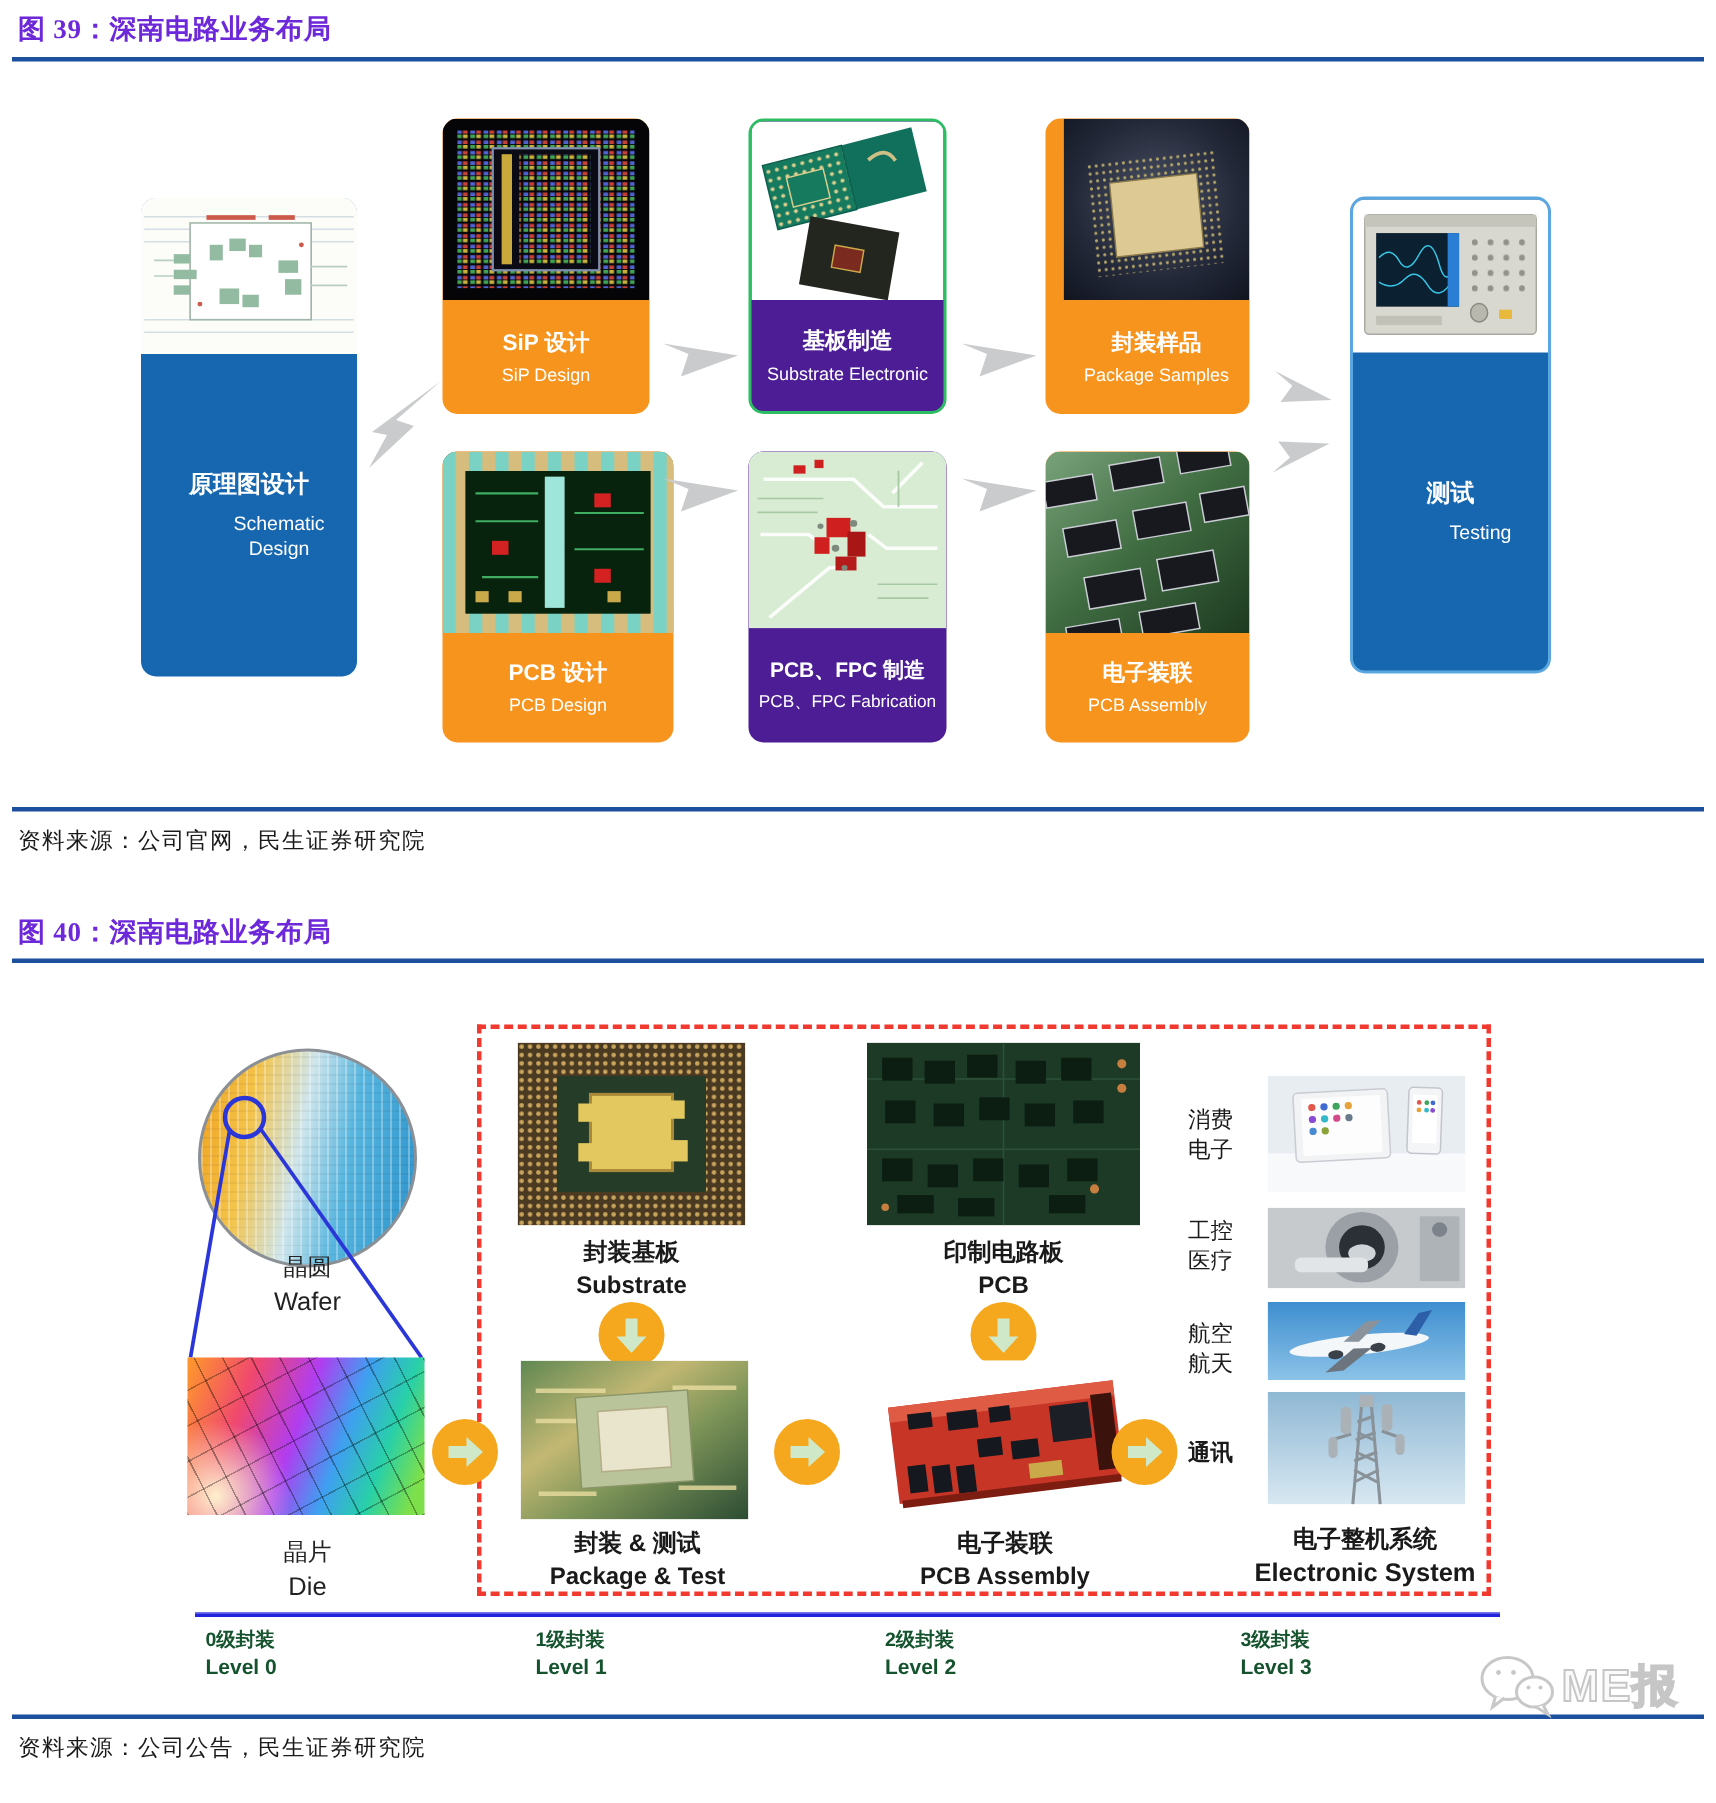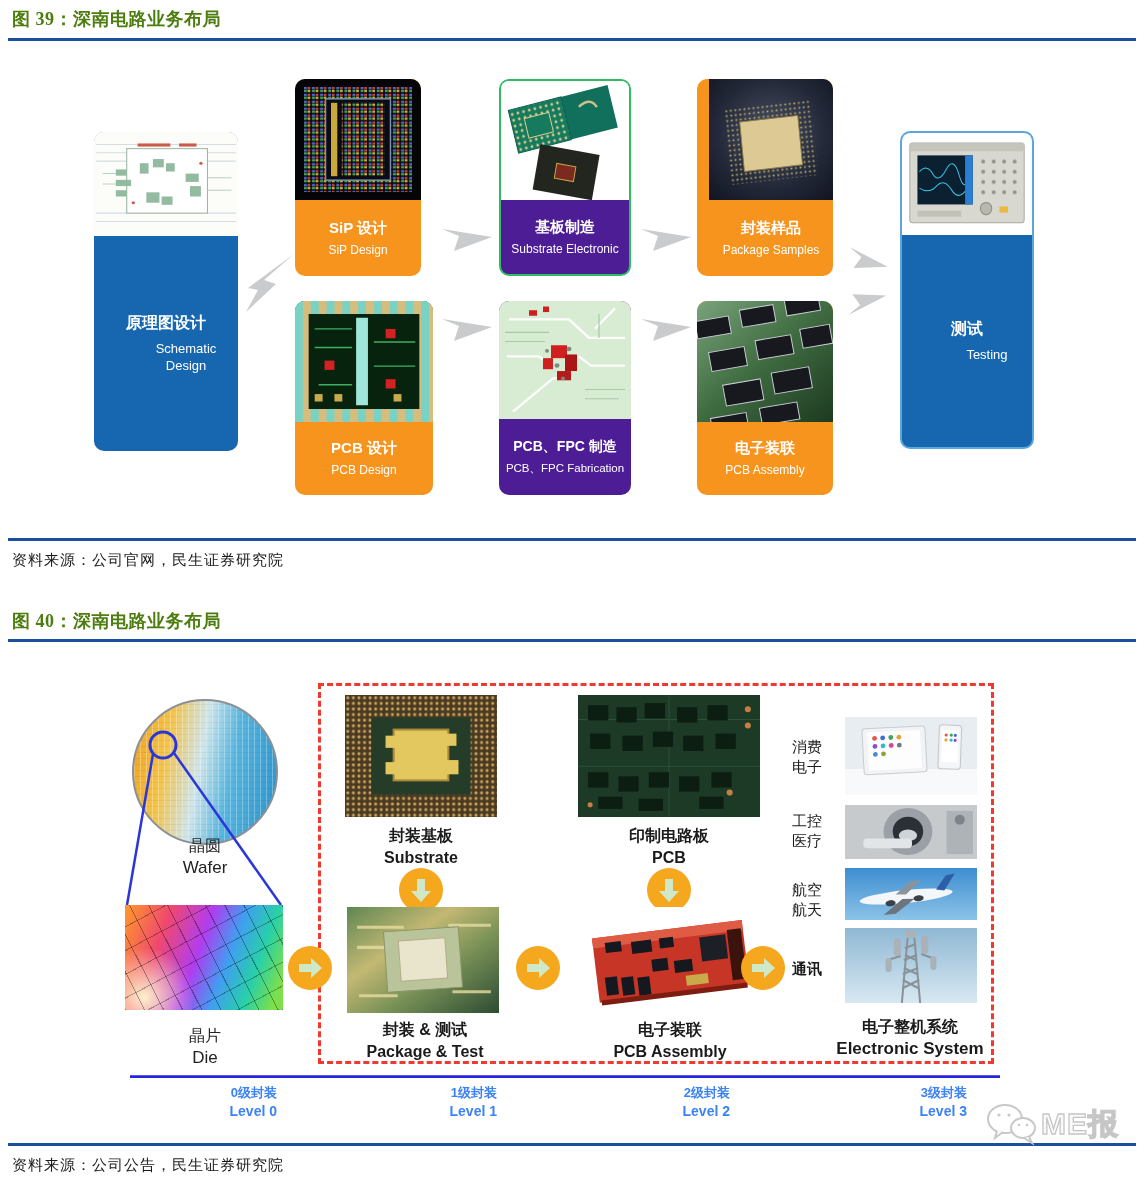--- a/index.html
+++ b/index.html
@@ -1,20 +1,20 @@
 <!DOCTYPE html>
 <html><head>
 <meta charset="utf-8">
 <style>
   * { margin:0; padding:0; box-sizing:border-box; }
   body { background:#ffffff; font-family:"Liberation Sans", sans-serif; }
   .page { position:relative; width:1144px; height:1202px; background:#fff; overflow:hidden; }
 
   .fig-title { position:absolute; left:12px; font-family:"Liberation Serif", serif;
-               font-weight:700; font-size:18px; color:#4d7c0f; letter-spacing:0.5px; }
+               font-weight:700; font-size:18px; color:#6d28d9; letter-spacing:0.5px; }
   .hrule { position:absolute; left:8px; width:1128px; height:3px; background:#1c4f9d; }
   .src { position:absolute; left:12px; font-family:"Liberation Serif", serif;
          font-size:15px; color:#1a1a1a; letter-spacing:1px; }
 
   .canvas { position:absolute; left:0; width:1144px; }
 
   
   .pbox { position:absolute; border-radius:10px; overflow:hidden; display:flex; flex-direction:column; }
   .pbox .imgarea { width:100%; overflow:hidden; flex:0 0 auto; }
   .pbox .imgarea svg { display:block; width:100%; height:100%; }
@@ -46,21 +46,21 @@
   .slabel .en { font-size:16px; font-weight:700; line-height:22px; }
   .slabel.light .zh { font-weight:400; color:#222; }
   .slabel.light .en { font-weight:400; font-size:17px; color:#222; }
   .dashedbox { position:absolute; border:3px dashed #f2392f; }
   .photo { position:absolute; overflow:hidden; }
   .photo svg { display:block; width:100%; height:100%; }
   .oc { position:absolute; width:44px; height:44px; border-radius:50%; background:#f5a71e;
         display:flex; align-items:center; justify-content:center; }
   .app-label { position:absolute; font-size:15px; line-height:20px; color:#1a1a1a; }
   .app-label span { display:block; }
-  .lvl { position:absolute; width:140px; text-align:right; color:#3b82f6; }
+  .lvl { position:absolute; width:140px; text-align:left; color:#14532d; }
   .lvl .zh { display:block; font-size:13px; font-weight:700; line-height:18px; }
   .lvl .en { display:block; font-size:14px; font-weight:700; line-height:19px; }
   .lvl-line { position:absolute; height:3px; background:#2424dd; border-top:1px solid #5a5ae8; }
 
   .watermark { position:absolute; display:flex; align-items:center; }
   .wm-text { font-size:30px; font-weight:700; color:#fafafa;
              -webkit-text-stroke:1.3px #c6c6c6; letter-spacing:1px; margin-left:4px; }
 </style>
 </head>
 <body>
@@ -102,21 +102,21 @@
               <path d="M8 40 H20 M8 50 H20 M104 44 H126 M104 56 H126"></path>
             </g>
         </svg>
       </div>
       <div class="lab">
         <span class="zh">原理图设计</span>
         <span class="en">Schematic Design</span>
       </div>
     </div>
 
-    <div class="pbox orangebox" style="left:295px; top:19px; width:126px; height:197px;">
+    <div class="pbox orangebox" style="left:295px; top:19px; width:138px; height:197px;">
       <div class="imgarea" style="height:121px;">
         <svg viewBox="0 0 140 122" preserveAspectRatio="none">
           <defs>
               <pattern id="pA" width="9" height="7" patternUnits="userSpaceOnUse">
             <rect width="9" height="7" fill="#07070c"></rect>
             <rect x="0.8" y="0.8" width="3.2" height="2.4" fill="#4f63d2"></rect>
             <rect x="4.8" y="0.8" width="3.2" height="2.4" fill="#c8403a"></rect>
             <rect x="0.8" y="3.8" width="3.2" height="2.4" fill="#3fa455"></rect>
             <rect x="4.8" y="3.8" width="3.2" height="2.4" fill="#c9b23d"></rect>
           </pattern>
@@ -183,21 +183,21 @@
             <rect x="36" y="40" width="64" height="50" fill="#ddc993" stroke="#8a7a4a"></rect>
           </g>
         </svg>
       </div>
       <div class="lab">
         <span class="zh">封装样品</span>
         <span class="en">Package Samples</span>
       </div>
     </div>
 
-    <div class="pbox orangebox" style="left:295px; top:241px; width:138px; height:194px;">
+    <div class="pbox orangebox" style="left:295px; top:241px; width:154px; height:194px;">
       <div class="imgarea" style="height:121px;">
         <svg viewBox="0 0 140 130" preserveAspectRatio="none">
           <defs>
               <pattern id="pB" width="16" height="12" patternUnits="userSpaceOnUse">
             <rect width="16" height="12" fill="#79d2c3"></rect>
                 <rect x="8" width="8" height="12" fill="#d6bd7d"></rect>
           </pattern>
             </defs>
           <rect width="140" height="130" fill="#0a2911"></rect>
           <rect x="0" y="0" width="140" height="14" fill="url(#pB)"></rect>

